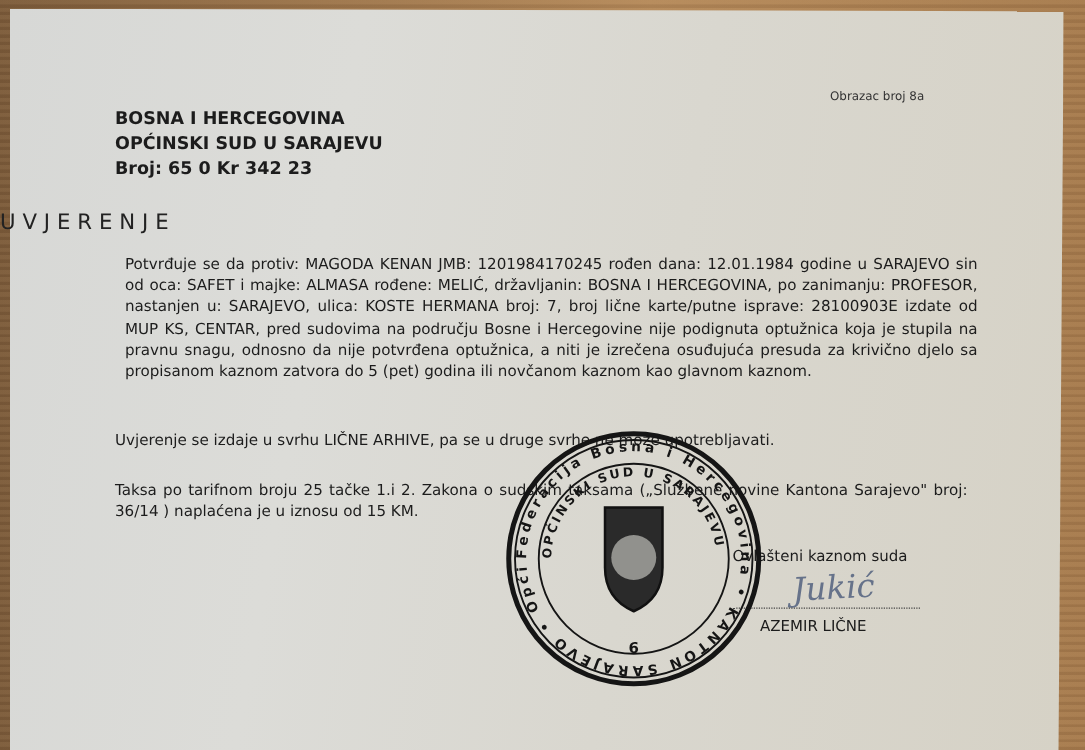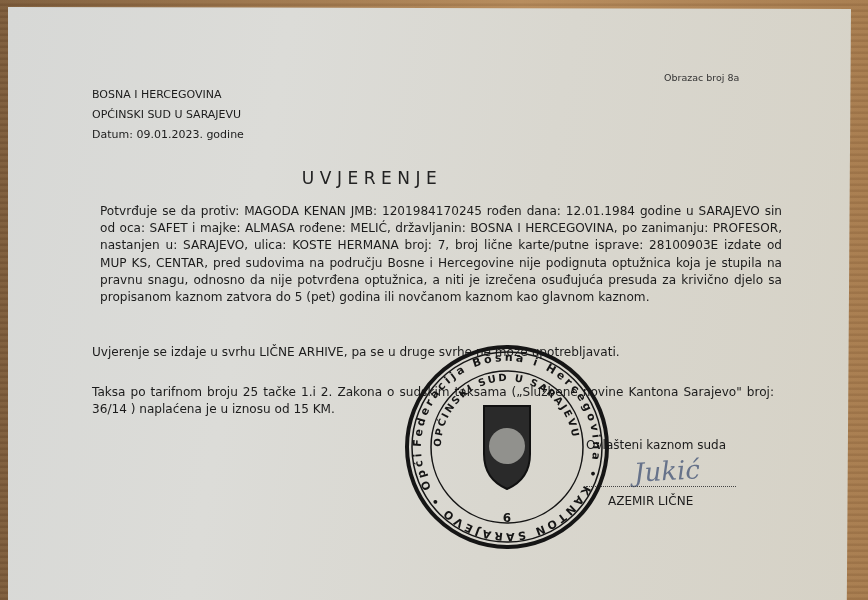--- a/index.html
+++ b/index.html
@@ -13,25 +13,25 @@
       background: repeating-linear-gradient(0deg, rgba(60,35,15,0.08) 0px, rgba(60,35,15,0.08) 2px, rgba(255,220,170,0.05) 3px, rgba(255,220,170,0.05) 6px);
     }
     .paper {
       position: absolute;
       left: 8px; top: 7px; width: 843px; height: 596px;
       background: linear-gradient(100deg, #d7d8d6 0%, #dcdcd8 30%, #d9d7cf 60%, #d6d2c6 100%);
       clip-path: polygon(0 0, 100% 2px, 99.5% 100%, 0 100%);
       box-shadow: 0 0 6px rgba(0,0,0,0.3);
     }
     .doc-text { color: #1c1c1c; font-size: 12.2px; position: absolute; }
-    .header-block { left: 92px; top: 85px; line-height: 20px; font-size: 11px; }
+    .header-block { left: 92px; top: 85px; line-height: 20px; font-size: 14px; font-weight: bold; }
     .header-block div { white-space: nowrap; }
     .form-number { left: 664px; top: 72px; font-size: 9.5px; color: #333; }
     .doc-title {
-      left: 0; width: 744px; top: 168px; text-align: center;
+      left: 0; width: 744px; top: 168px; text-align: left;
       font-size: 17px; letter-spacing: 5.5px; color: #222;
     }
     .body-para {
       left: 100px; width: 682px; top: 203px; line-height: 17.2px;
       text-align: justify; font-size: 12.1px;
     }
     .purpose-para { left: 92px; top: 345px; width: 682px; font-size: 12.1px; }
     .fee-para {
       left: 92px; top: 384px; width: 682px; line-height: 17.2px;
       font-size: 12.1px; text-align: justify;
@@ -57,21 +57,21 @@
 
 <div class="wood-grain"></div>
 
 <div class="paper"></div>
 
 <div class="doc-text form-number">Obrazac broj 8a</div>
 
 <div class="doc-text header-block">
   <div>BOSNA I HERCEGOVINA</div>
   <div>OPĆINSKI SUD U SARAJEVU</div>
-  <div>Datum: 09.01.2023. godine</div>
+  <div>Broj: 65 0 Kr 342 23</div>
 </div>
 
 <div class="doc-text doc-title">UVJERENJE</div>
 
 <div class="doc-text body-para">Potvrđuje se da protiv: MAGODA KENAN JMB: 1201984170245 rođen dana: 12.01.1984 godine u SARAJEVO sin od oca: SAFET i majke: ALMASA rođene: MELIĆ, državljanin: BOSNA I HERCEGOVINA, po zanimanju: PROFESOR, nastanjen u: SARAJEVO, ulica: KOSTE HERMANA broj: 7, broj lične karte/putne isprave: 28100903E izdate od MUP KS, CENTAR, pred sudovima na području Bosne i Hercegovine nije podignuta optužnica koja je stupila na pravnu snagu, odnosno da nije potvrđena optužnica, a niti je izrečena osuđujuća presuda za krivično djelo sa propisanom kaznom zatvora do 5 (pet) godina ili novčanom kaznom kao glavnom kaznom.</div>
 
 <div class="doc-text purpose-para">Uvjerenje se izdaje u svrhu LIČNE ARHIVE, pa se u druge svrhe ne može upotrebljavati.</div>
 
 <div class="doc-text fee-para">Taksa po tarifnom broju 25 tačke 1.i 2. Zakona o sudskim taksama („Službene novine Kantona Sarajevo" broj: 36/14 ) naplaćena je u iznosu od 15 KM.</div>
 

